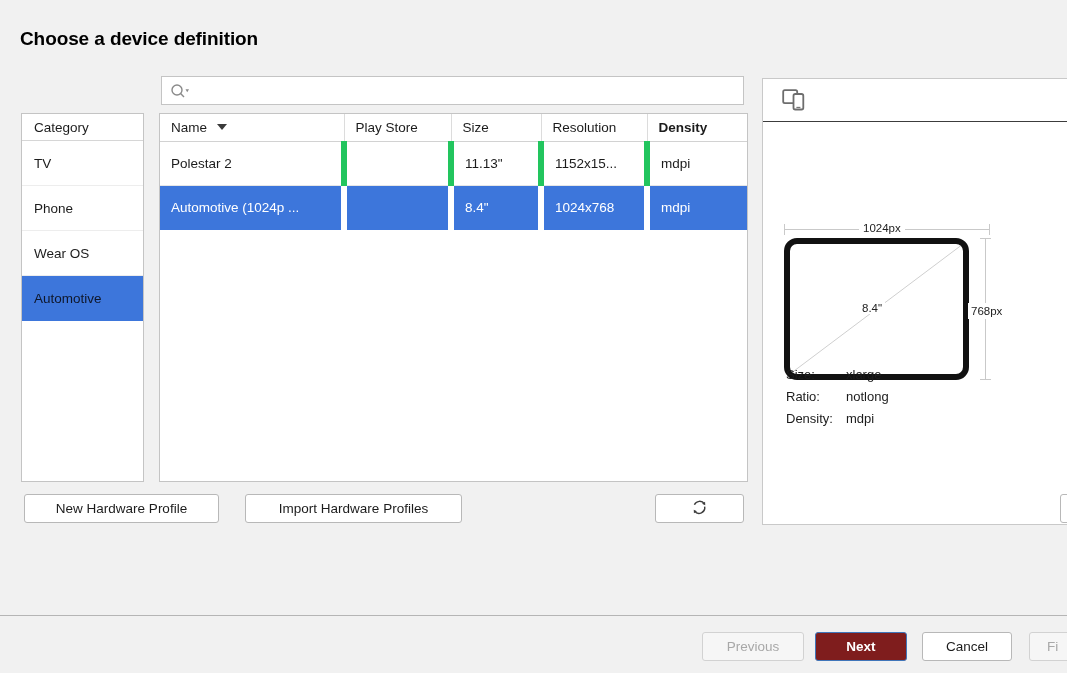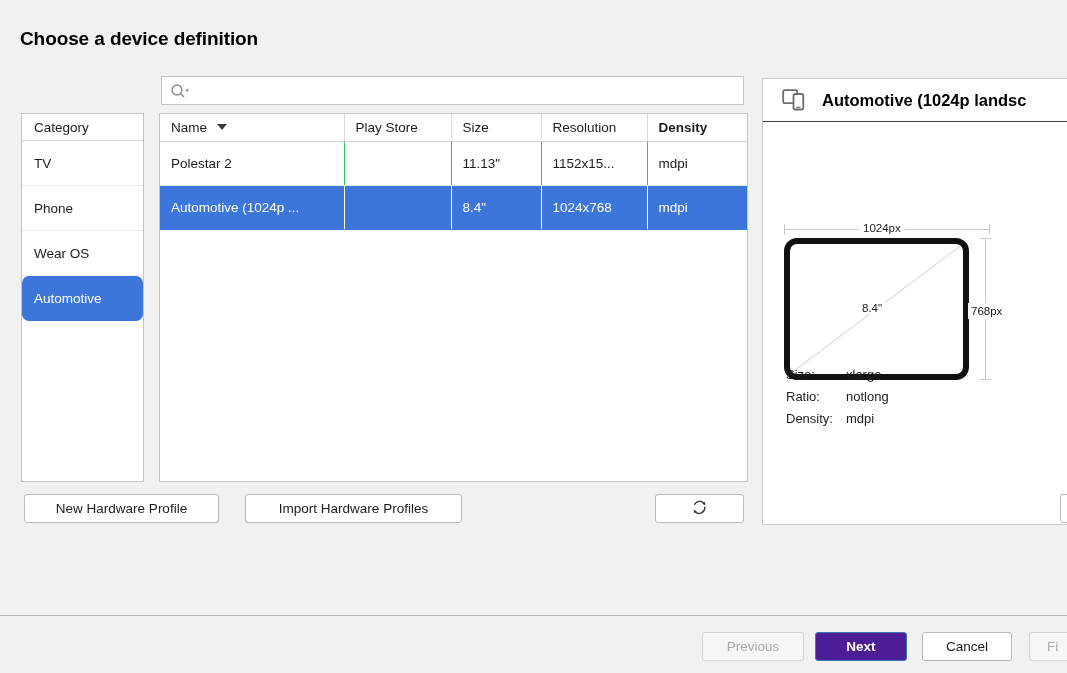--- a/index.html
+++ b/index.html
@@ -55,23 +55,22 @@
     line-height: 45px;
     padding-left: 12px;
     border-bottom: 1px solid #ededed;
     box-sizing: border-box;
     font-size: 13.5px;
     color: #1c1c1c;
     white-space: nowrap;
   }
   .category-item.selected {
     background: #3d76db;
-    color: #ffffff;
+    color: #0f172a;
     border-bottom-color: #3d76db;
-    border-radius: 7px;
   }
 
   
   .search-box {
     position: absolute;
     left: 161px;
     top: 76px;
     width: 583px;
     height: 29px;
     background: #ffffff;
@@ -128,21 +127,21 @@
     white-space: nowrap;
     overflow: hidden;
   }
   table.device-table th:last-child { border-right: none; font-weight: bold; }
   table.device-table td {
     height: 44px;
     font-size: 13.5px;
     color: #1c1c1c;
     padding: 0 0 0 11px;
     border-bottom: 1px solid #e6e6e6;
-    border-right: 1px solid #22c55e;
+    border-right: 6px solid #22c55e;
     box-sizing: border-box;
     white-space: nowrap;
     overflow: hidden;
     background: #ffffff;
   }
   table.device-table td:last-child { border-right: none; }
   table.device-table tr.selected td {
     background: #3d76db;
     color: #ffffff;
     border-bottom-color: #3d76db;
@@ -361,21 +360,21 @@
     background: #f6f6f6;
     border: 1px solid #d2d2d2;
     color: #a8a8a8;
   }
   .btn-next {
     position: absolute;
     left: 815px;
     top: 632px;
     width: 92px;
     height: 29px;
-    background: #4c1d95;
+    background: #7f1d1d;
     border: 1px solid #4076ba;
     color: #ffffff;
     font-weight: bold;
   }
   .btn-cancel {
     position: absolute;
     left: 922px;
     top: 632px;
     width: 90px;
     height: 29px;
@@ -472,21 +471,20 @@
 
 <div class="preview-panel">
   <div class="preview-header">
     <span class="preview-header-icon">
       <svg width="26" height="24" viewBox="0 0 26 24" aria-hidden="true">
         <rect x="1.2" y="2.2" width="14" height="13" rx="1.6" fill="none" stroke="#6d6d6d" stroke-width="1.8"></rect>
         <rect x="11.5" y="6.0" width="9.8" height="15.5" rx="1.8" fill="#ffffff" stroke="#6d6d6d" stroke-width="1.8"></rect>
         <line x1="14.4" y1="19.4" x2="18.4" y2="19.4" stroke="#6d6d6d" stroke-width="1.1"></line>
       </svg>
     </span>
-    <span class="preview-title">Automotive (1024p landsc</span>
   </div>
 
   <div class="device-figure">
     <div class="dim-top-tick-l"></div>
     <div class="dim-top-tick-r"></div>
     <div class="dim-top-line"></div>
     <div class="dim-top-label">1024px</div>
 
     <div class="device-frame">
       <svg class="device-diagonal" viewBox="0 0 173 130" preserveAspectRatio="none" aria-hidden="true">

